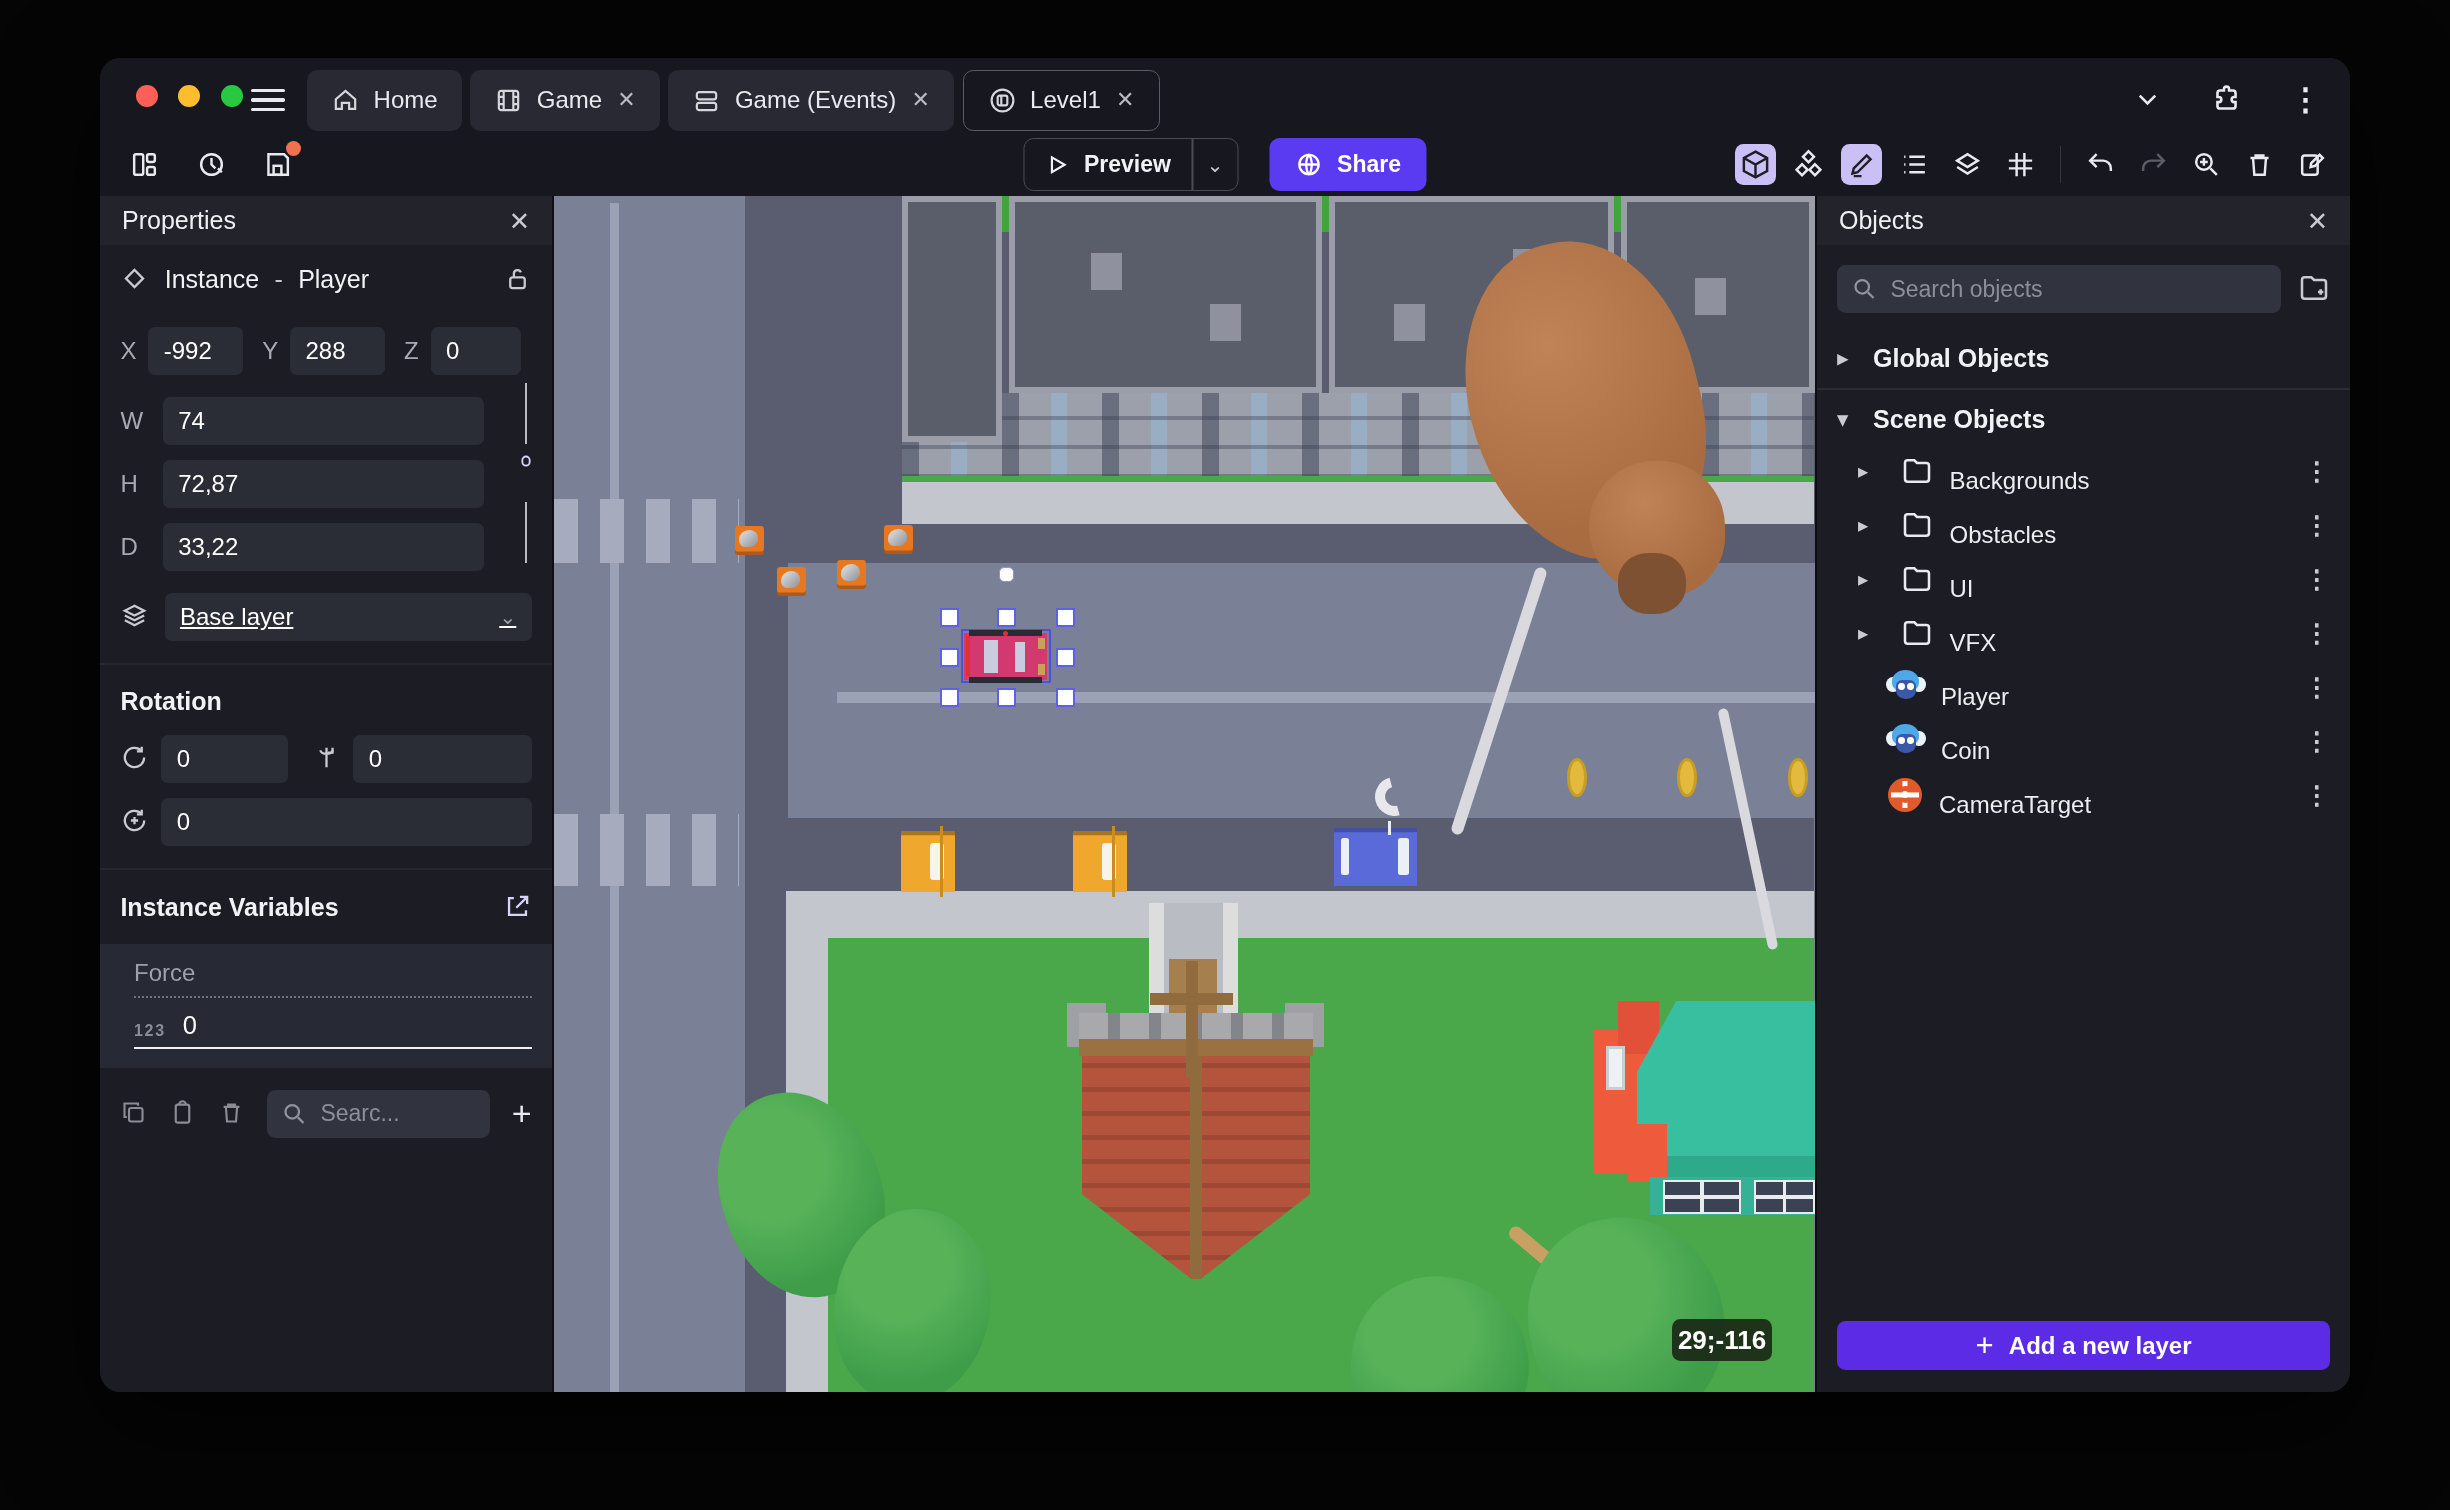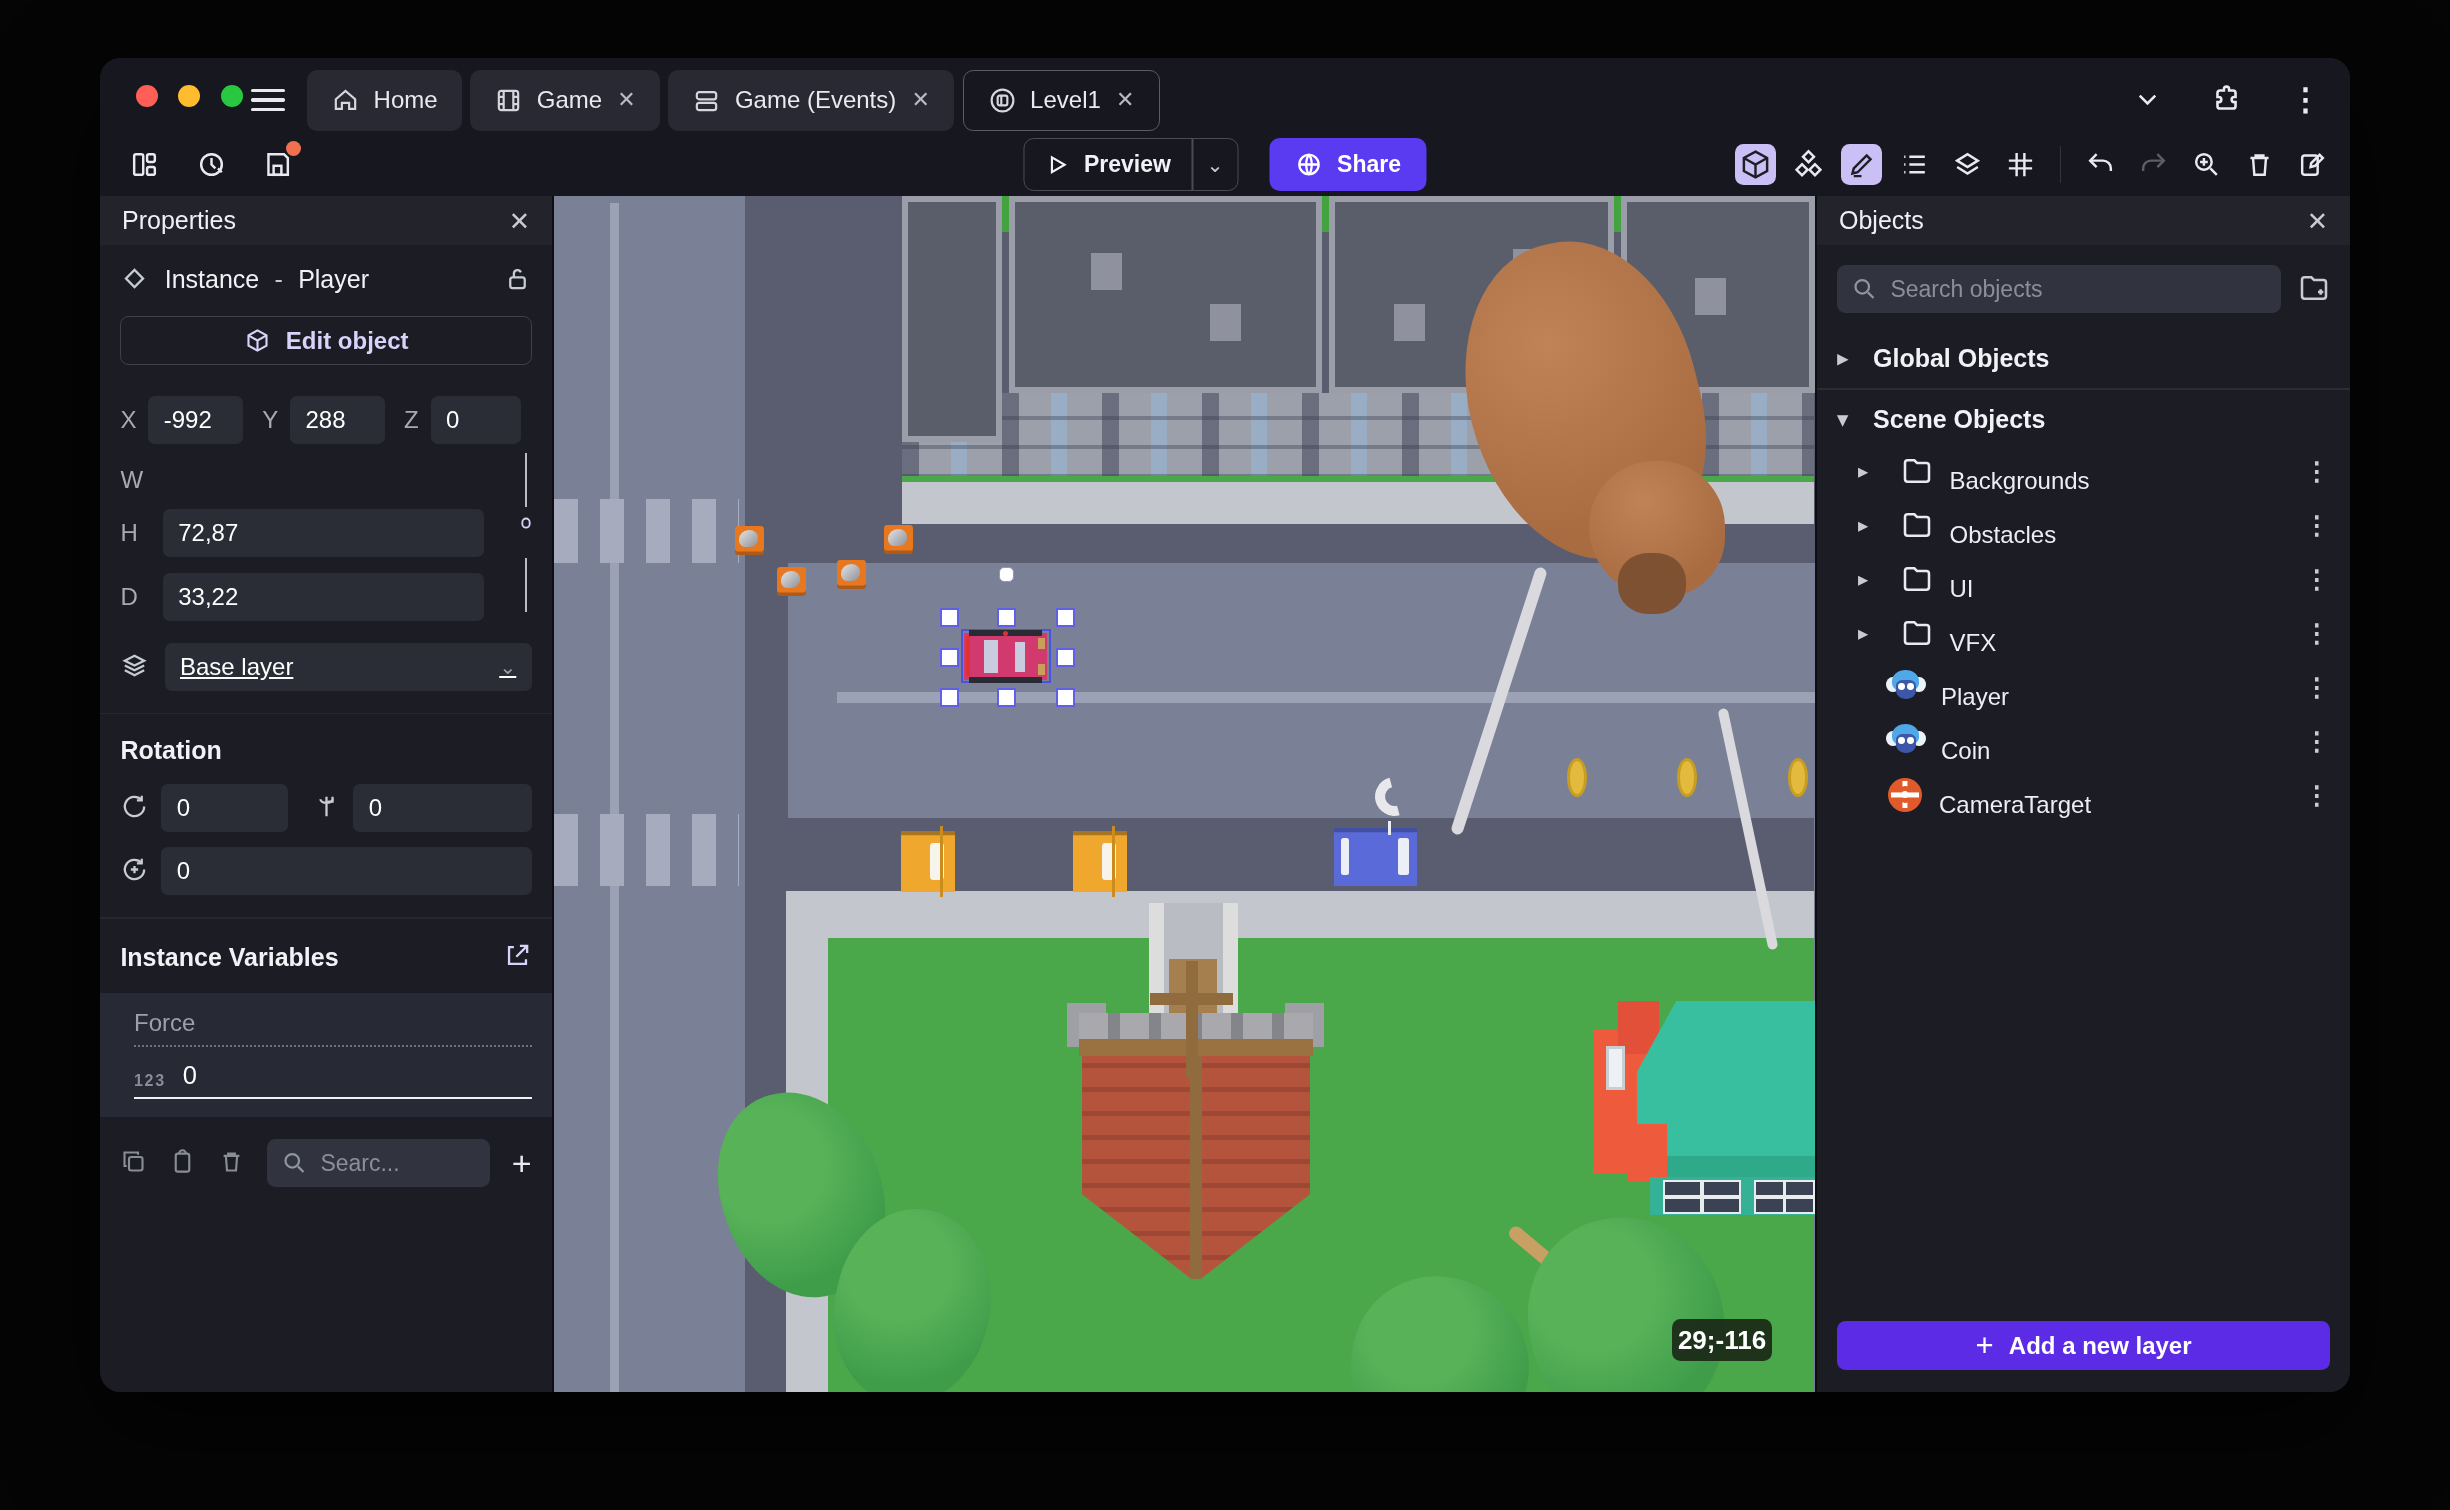--- a/index.html
+++ b/index.html
@@ -308,48 +308,42 @@
         <span style="color:#C9CBD3;font-size:25px;">-</span>
         <span style="color:#F2F2F6;font-size:25px;flex:1;">Player</span>
         <span class="ibtn">
           <svg viewBox="0 0 24 24">
               <rect x="6" y="11" width="12" height="9" rx="2"></rect>
               <path d="M9 11V8a3 3 0 0 1 5.8-1"></path>
             </svg>
         </span>
       </div>
 
-      <div class="prow" style="margin-top:20.4px;">
-        <div style="flex:1;height:49px;border:1.7px solid #3F414B;border-radius:8.5px;display:flex;align-items:center;justify-content:center;gap:15.3px;">
-          <svg viewBox="0 0 24 24" style="width:27px;height:27px;stroke:#D9D2F9;fill:none;stroke-width:1.9">
-              <path d="M12 3l8 4.5v9L12 21l-8-4.5v-9z"></path>
-              <path d="M4 7.5l8 4.5 8-4.5M12 12v9"></path>
-            </svg>
-          <span style="color:#D9D2F9;font-size:24px;font-weight:bold;">Edit object</span>
-        </div>
-      </div>
 
       <div class="prow" style="margin-top:31px; gap:12px;">
         <span class="lbl">X</span>
         <div class="field" style="width:95px">
             <span>-992</span>
           </div>
         <span class="lbl" style="margin-left:6.8px">Y</span>
         <div class="field" style="width:95px">
             <span>288</span>
           </div>
         <span class="lbl" style="margin-left:6.8px">Z</span>
         <div class="field" style="width:90px">
             <span>0</span>
           </div>
       </div>
 
       <div style="position:relative; padding-right:48px;">
         <div class="prow" style="margin-top:22px; gap:17px;">
           <span class="lbl" style="width:25.5px">W</span>
+          <div class="field" style="flex:1">
+              <span>74</span>
+            </div>
         </div>
         <div class="prow" style="margin-top:15.3px; gap:17px;">
           <span class="lbl" style="width:25.5px">H</span>
           <div class="field" style="flex:1">
               <span>72,87</span>
             </div>
         </div>
         <div class="prow" style="margin-top:15.3px; gap:17px;">
           <span class="lbl" style="width:25.5px">D</span>
           <div class="field" style="flex:1">

